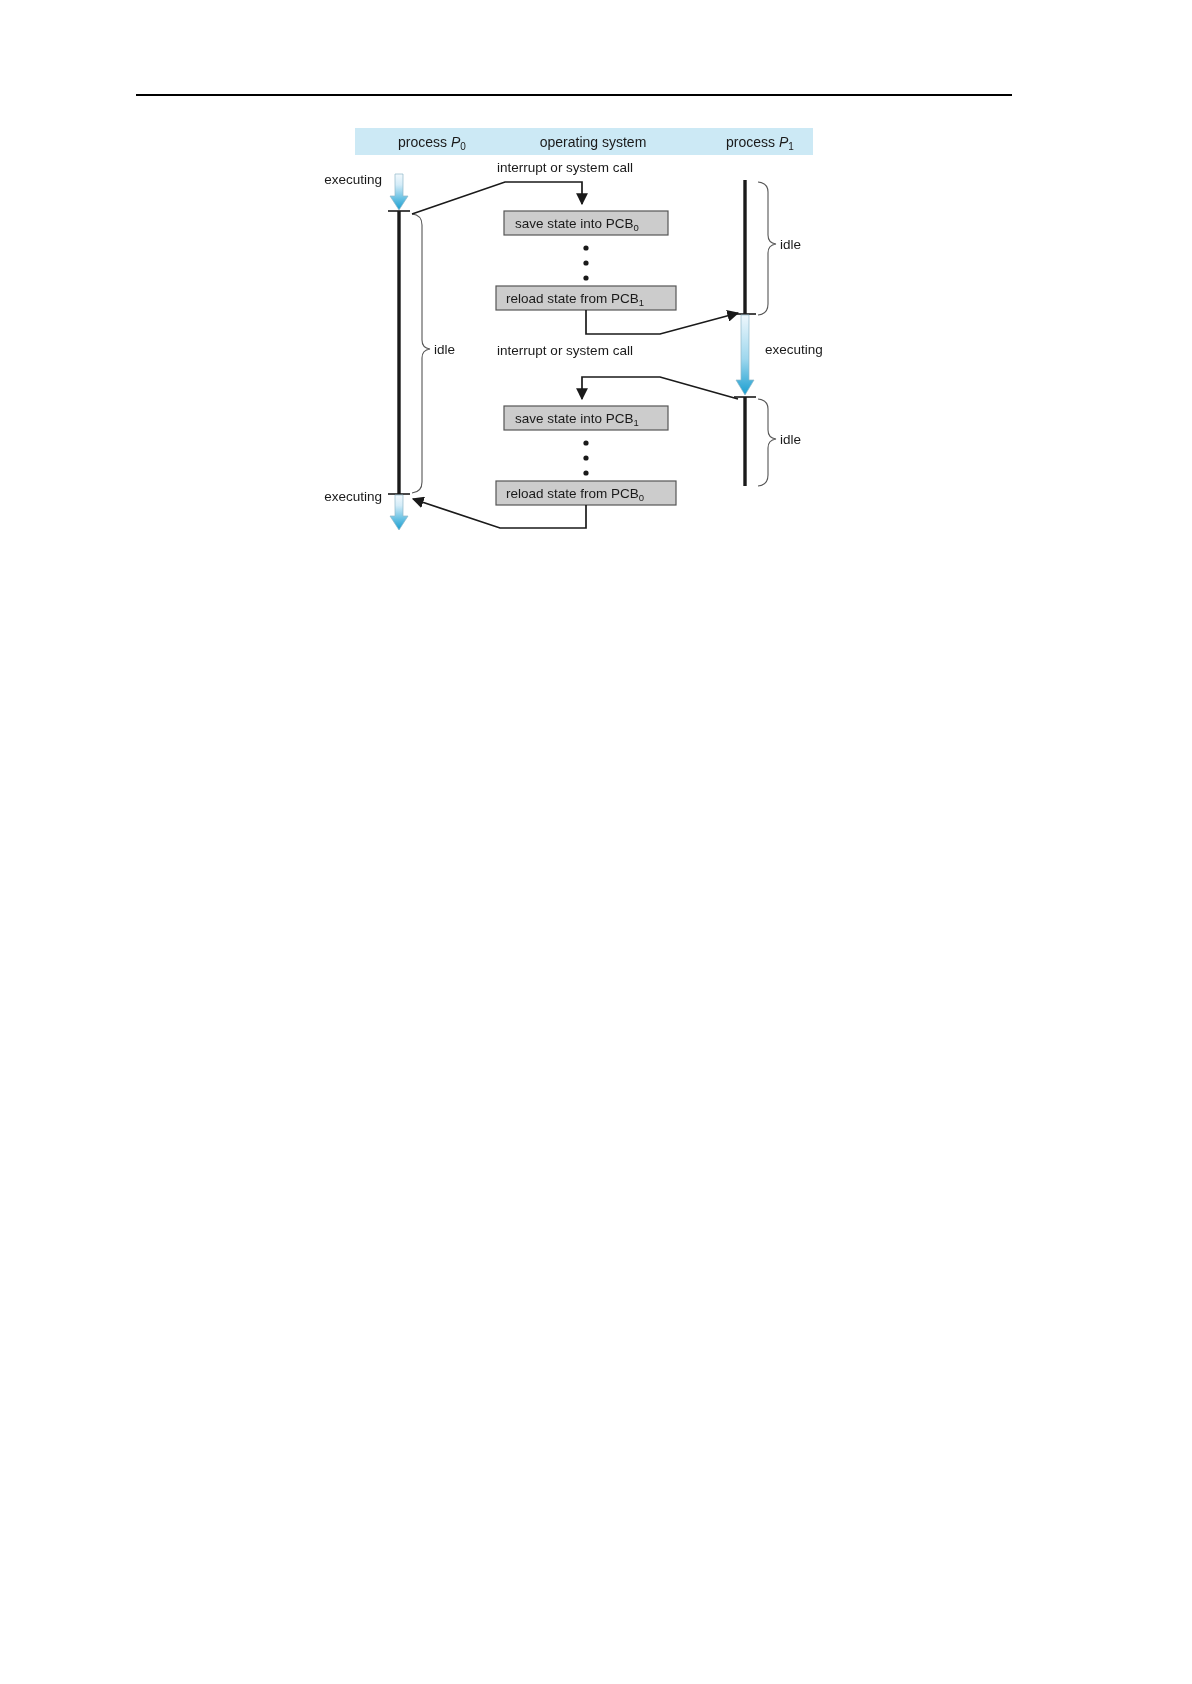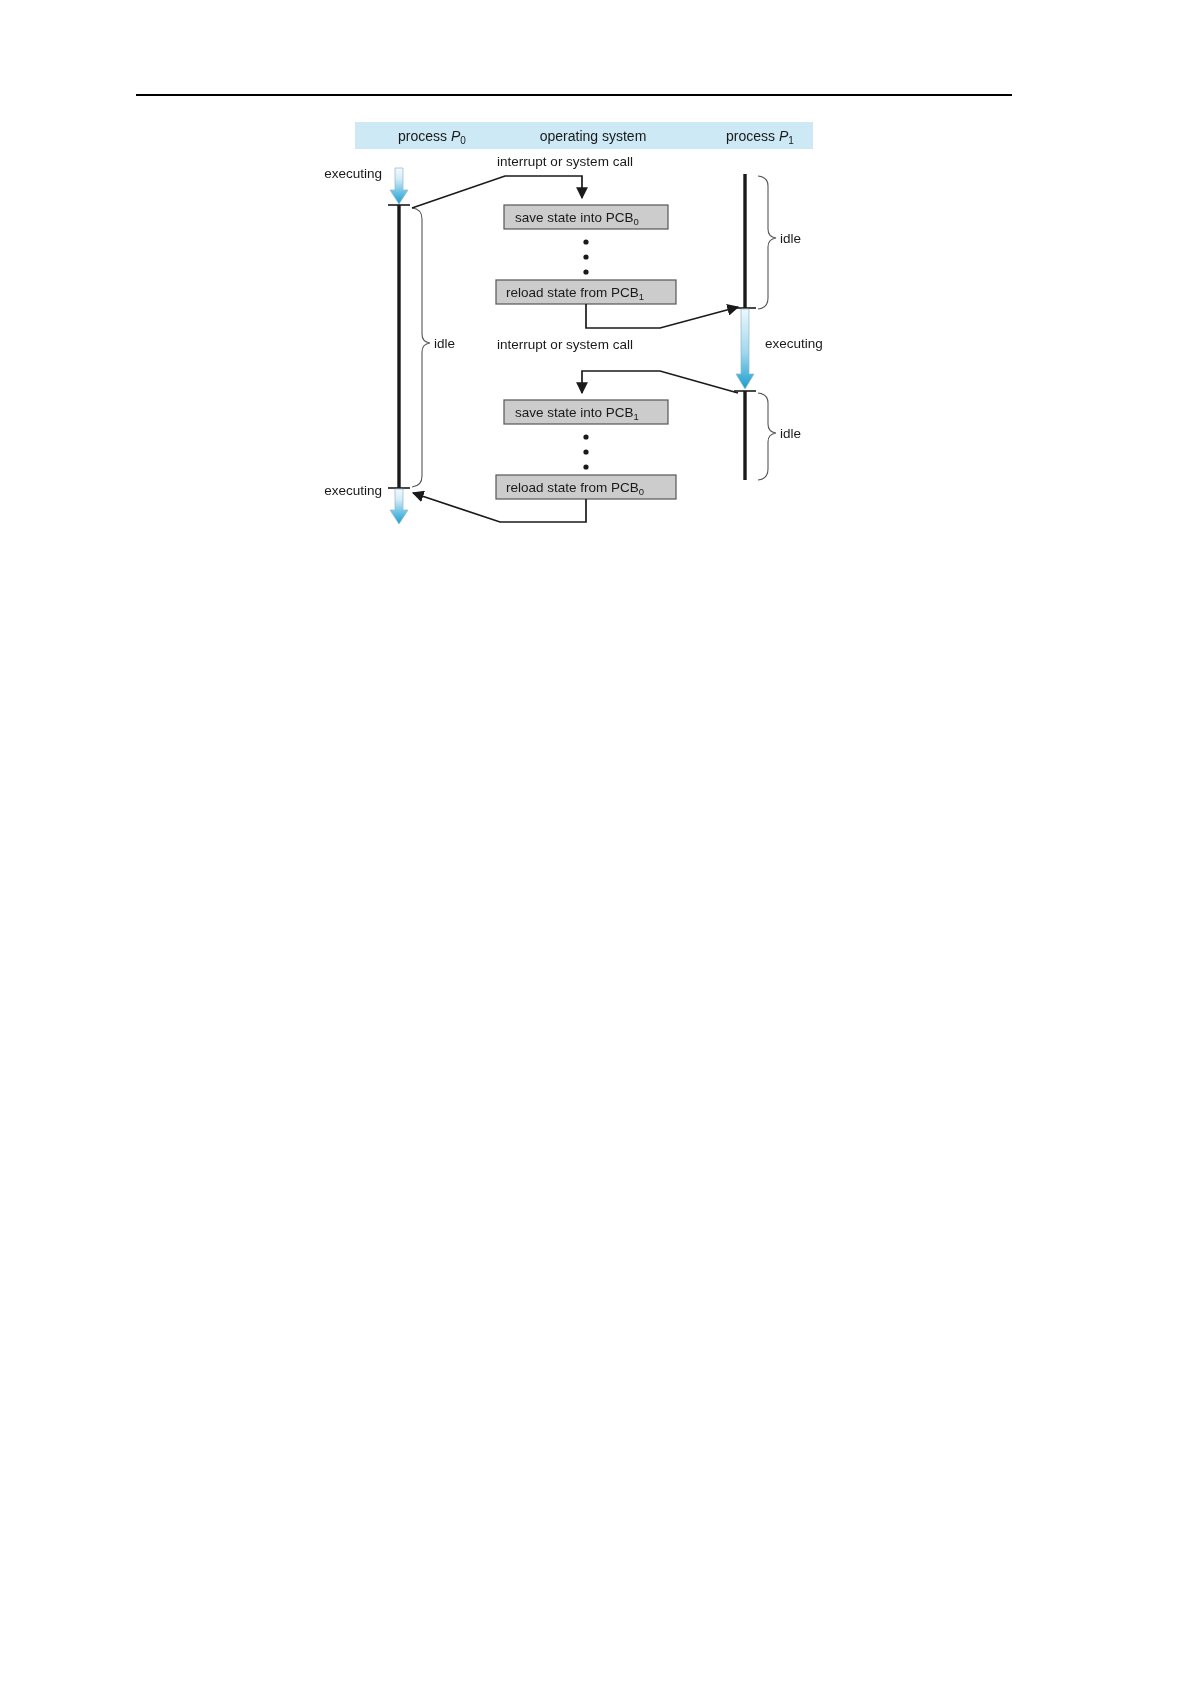--- a/index.html
+++ b/index.html
@@ -23,21 +23,21 @@
     position: absolute;
     left: 136px;
     top: 94px;
     width: 876px;
     height: 2px;
     background: #000000;
   }
   .figure {
     position: absolute;
     left: 320px;
-    top: 112px;
+    top: 118px;
     width: 520px;
     height: 430px;
   }
   .figure svg {
     display: block;
   }
   .fig-text {
     font-family: "Liberation Sans", sans-serif;
     fill: #1a1a1a;
   }

